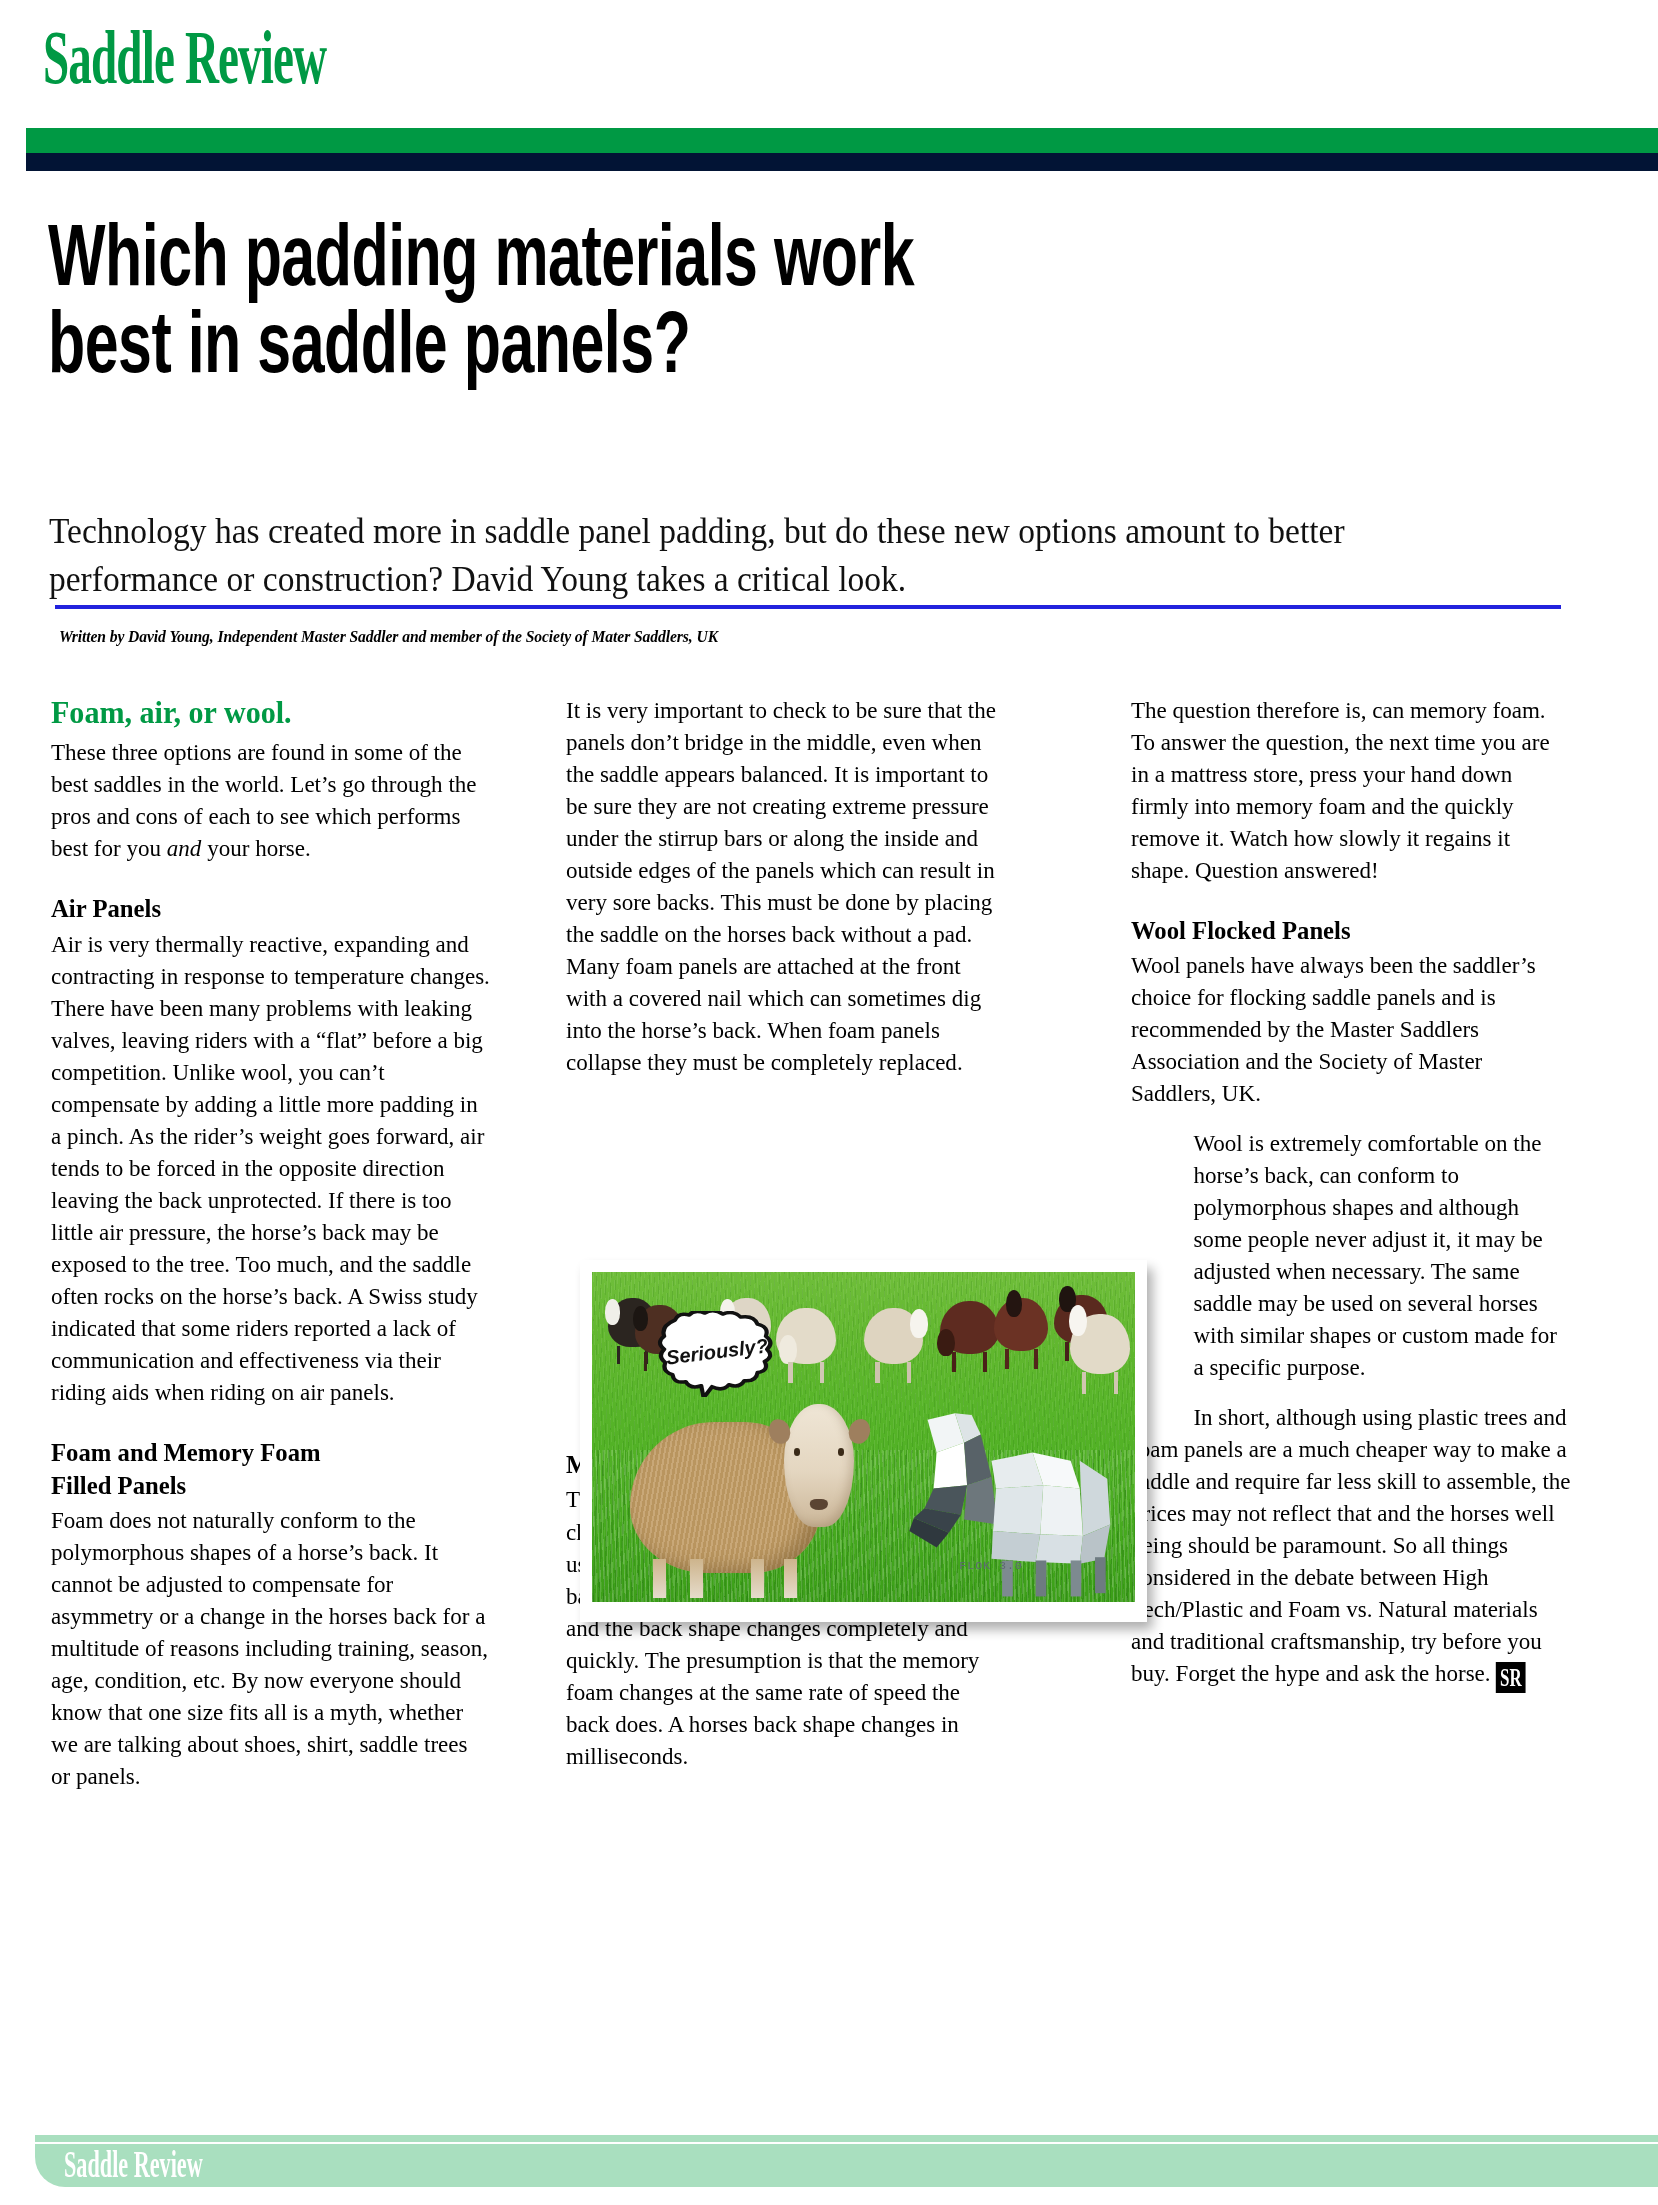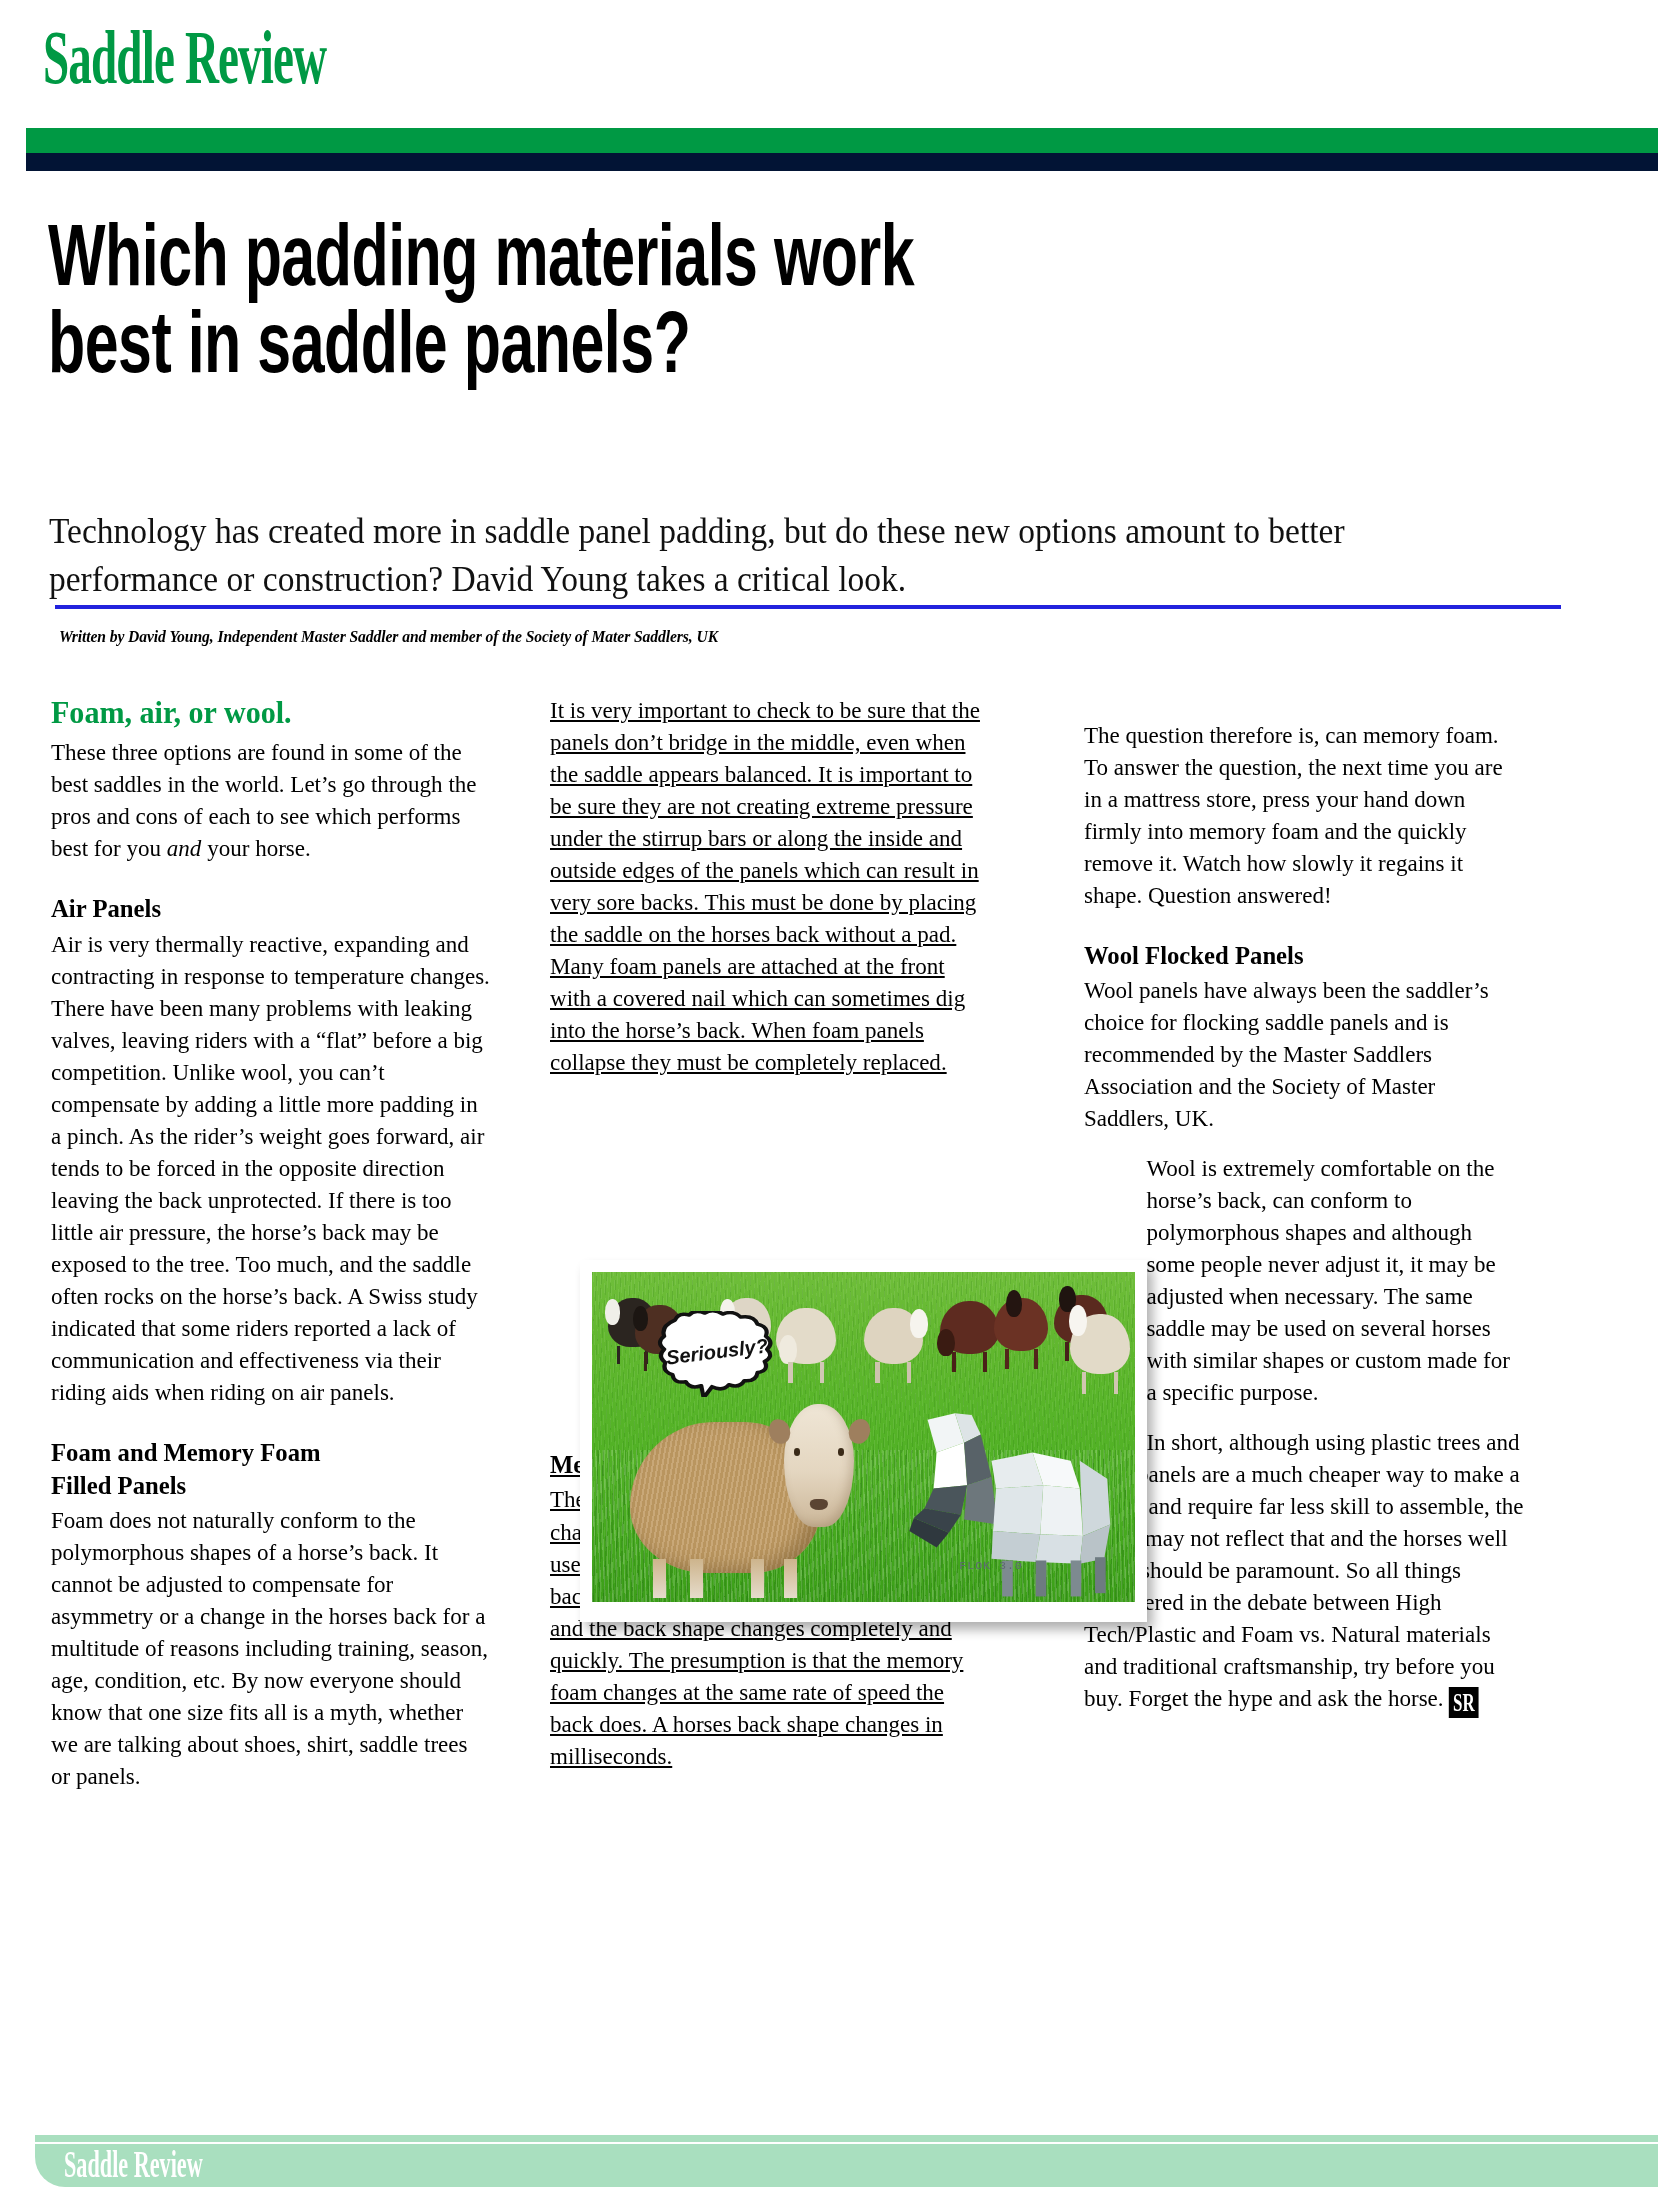--- a/index.html
+++ b/index.html
@@ -121,22 +121,22 @@
   
   .col {
     position: absolute;
     top: 694px;
     width: 458px;
     font-size: 24px;
     line-height: 1.335;
     text-align: left;
   }
   .col-1 { left: 51px; }
-  .col-2 { left: 550px; text-decoration: underline; }
-  .col-3 { left: 1084px; margin-top: 25px; }
+  .col-2 { left: 566px; }
+  .col-3 { left: 1131px; }
 
   .col p {
     margin: 0 0 0 0;
     font-family: "Liberation Serif", "DejaVu Serif", serif;
     font-weight: 400;
     color: #000000;
     transform: scaleX(0.96);
     transform-origin: left top;
   }
   .col p + p { margin-top: 0; }

